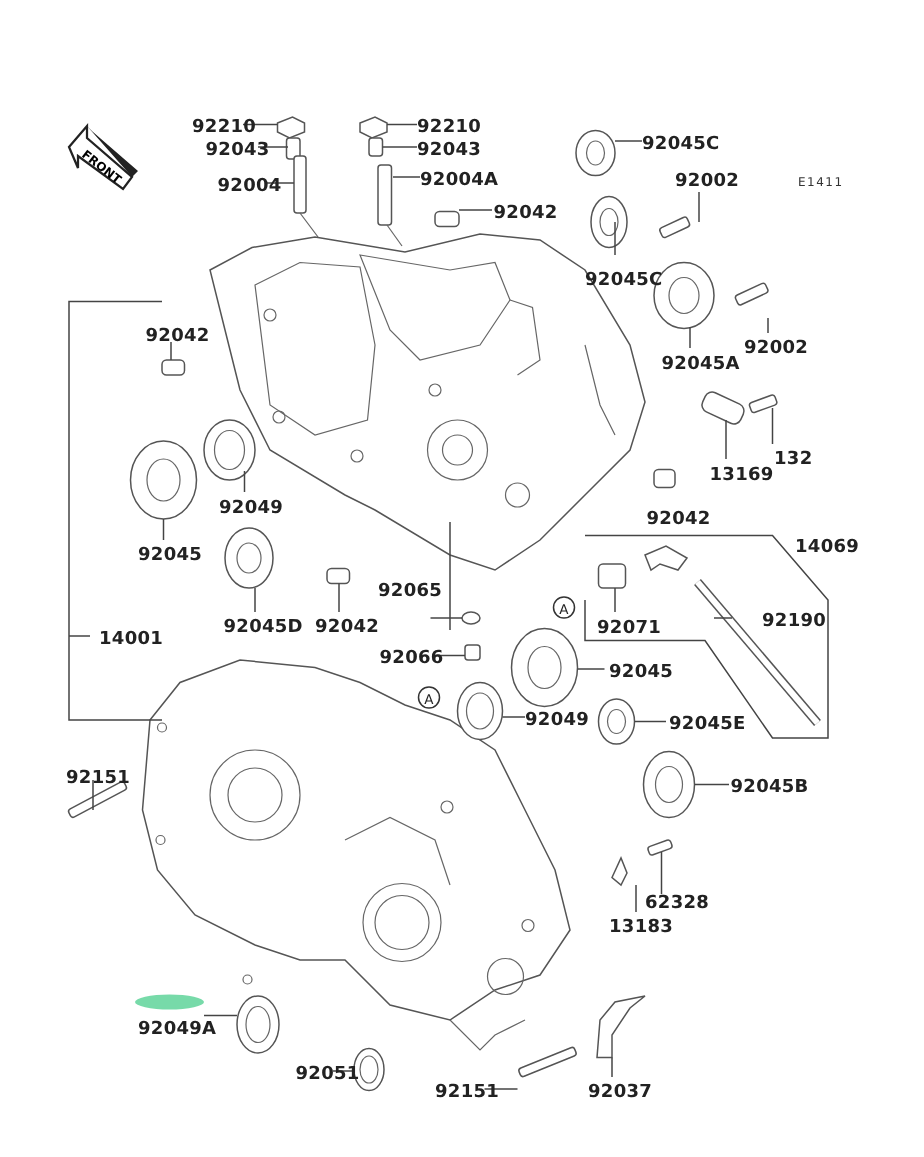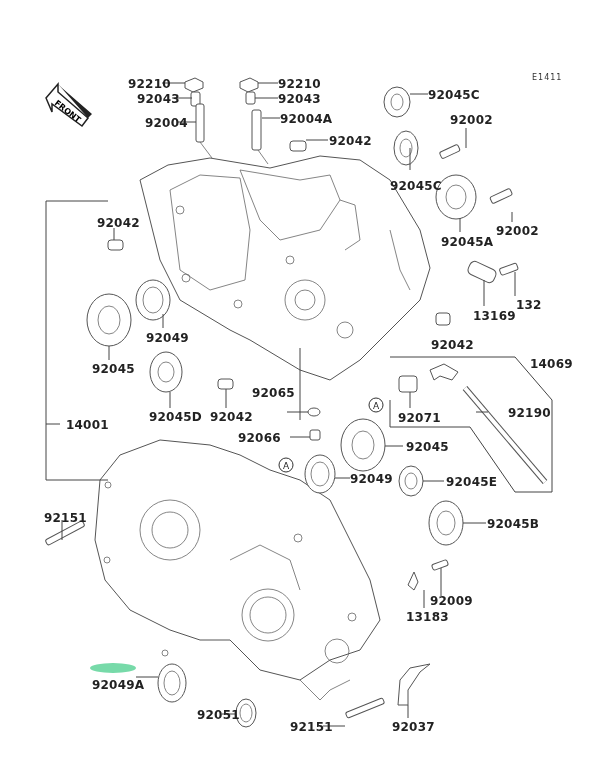--- a/index.html
+++ b/index.html
@@ -1,21 +1,21 @@
 <!DOCTYPE html>
 <html><head>
 <meta charset="utf-8">
 <style>
   html, body { margin: 0; padding: 0; background: #ffffff; }
   body { width: 616px; height: 771px; position: relative; overflow: hidden;
          font-family: "DejaVu Sans", sans-serif; }
   #diagram { position: absolute; left: 0; top: 0; width: 616px; height: 771px; }
   .lbl { position: absolute; font-family: "DejaVu Sans", sans-serif; font-size: 12px;
          font-weight: bold; color: #222; letter-spacing: 0.2px; white-space: nowrap; cursor: pointer; }
-  .code { position: absolute; font-size: 8px; color: #333; letter-spacing: 1px; }
+  .code { position: absolute; font-size: 8px; color: #333; letter-spacing: 1px; margin-top: 44px; }
   .hl { position: absolute; background: #5fd49a; opacity: 0.85; border-radius: 50%; }
   svg .ln { stroke: #444; stroke-width: 1; fill: none; }
   svg .pt { stroke: #555; stroke-width: 1; fill: #fff; }
   svg .pt2 { stroke: #666; stroke-width: 0.8; fill: none; }
 </style>
 </head>
 <body>
 
 <div id="diagram">
 <svg width="616" height="771" viewBox="0 0 616 771">
@@ -242,25 +242,25 @@
 <div class="lbl" style="left:146px;top:331px;">92049</div>
 <div class="lbl" style="left:92px;top:362px;">92045</div>
 <div class="lbl" style="left:431px;top:338px;">92042</div>
 <div class="lbl" style="left:530px;top:357px;">14069</div>
 <div class="lbl" style="left:149px;top:410px;">92045D</div>
 <div class="lbl" style="left:210px;top:410px;">92042</div>
 <div class="lbl" style="left:252px;top:386px;">92065</div>
 <div class="lbl" style="left:398px;top:411px;">92071</div>
 <div class="lbl" style="left:508px;top:406px;">92190</div>
 <div class="lbl" style="left:66px;top:418px;">14001</div>
-<div class="lbl" style="left:238px;top:431px;">92066</div>
+<div class="lbl" style="left:253px;top:431px;">92066</div>
 <div class="lbl" style="left:406px;top:440px;">92045</div>
 <div class="lbl" style="left:350px;top:472px;">92049</div>
 <div class="lbl" style="left:446px;top:475px;">92045E</div>
 <div class="lbl" style="left:44px;top:511px;">92151</div>
 <div class="lbl" style="left:487px;top:517px;">92045B</div>
-<div class="lbl" style="left:430px;top:594px;">92009</div>
+<div class="lbl" style="left:430px;top:594px;">62328</div>
 <div class="lbl" style="left:406px;top:610px;">13183</div>
 <div class="lbl" style="left:92px;top:678px;">92049A</div>
 <div class="lbl" style="left:186px;top:708px;margin-left:11px;">92051</div>
 <div class="lbl" style="left:290px;top:720px;">92151</div>
 <div class="lbl" style="left:392px;top:720px;">92037</div>
 </div>
 
 </body></html>

